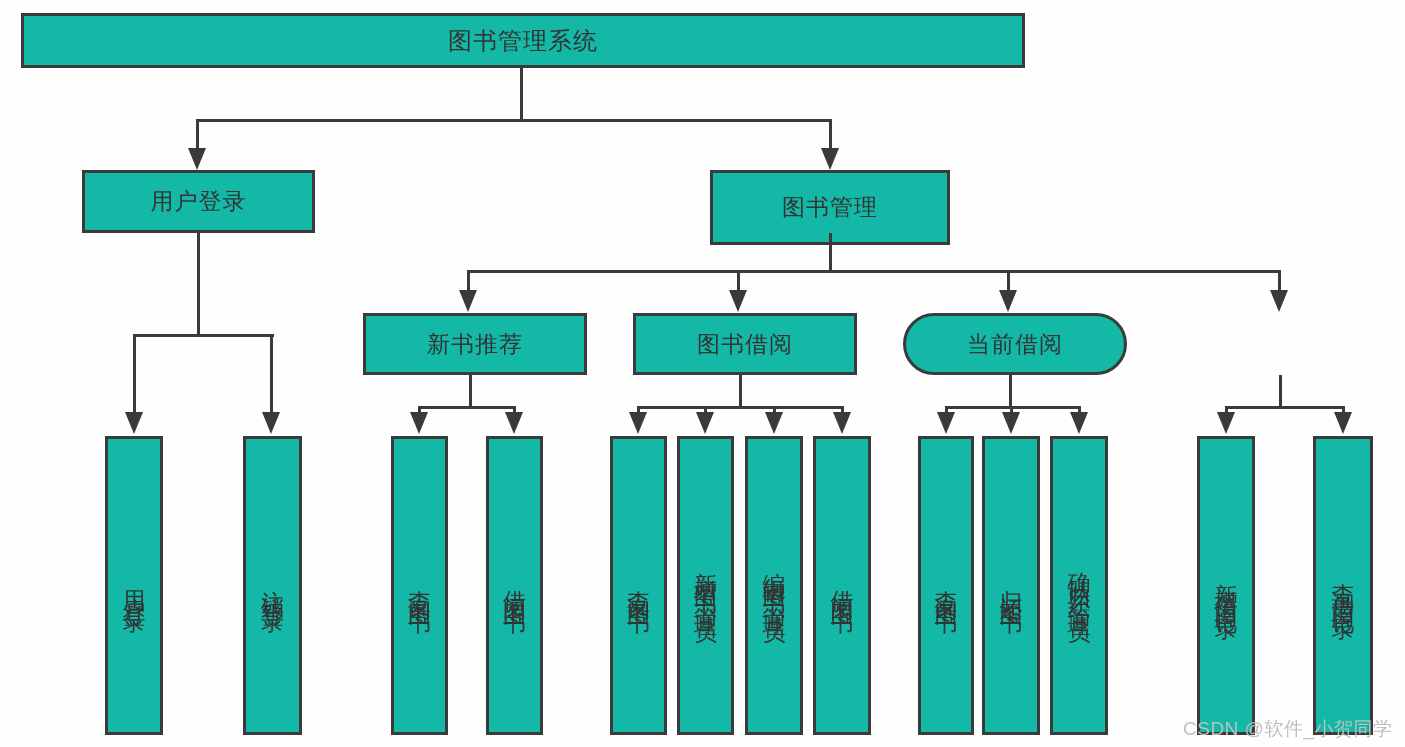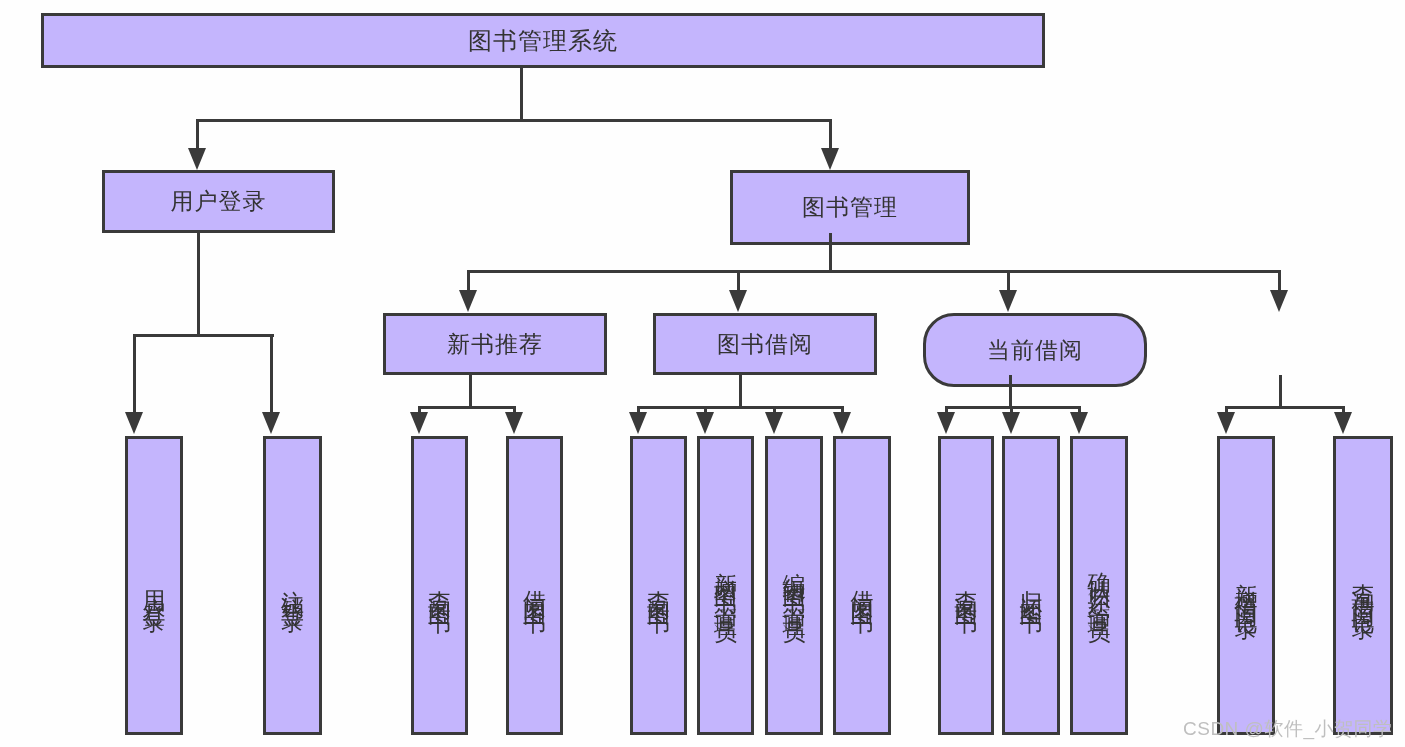--- a/index.html
+++ b/index.html
@@ -14,26 +14,25 @@
     width: 1405px;
     height: 747px;
     background: var(--bg);
     font-family: "Liberation Sans", sans-serif;
     overflow: hidden;
   }
   .node {
     position: absolute;
     box-sizing: border-box;
     border: 3px solid var(--line);
-    background: #c4b5fd;
+    background: #14b8a6;
     display: flex;
     align-items: center;
     justify-content: center;
     color: var(--text);
-    margin-left: 20px;
   }
   .nh { font-size: 23px; letter-spacing: 1px; }
   .nh.root { font-size: 24px; }
   .nv .vtxt {
     writing-mode: vertical-rl;
     text-orientation: mixed;
     font-size: 23px;
     line-height: 1;
     letter-spacing: 7px;
     color: var(--text);
@@ -97,21 +96,21 @@
   <div class="ah" style="left:999px; top:290px;"></div>
   <div class="vl" style="left:1278px; top:270px; height:22px;"></div>
   <div class="ah" style="left:1270px; top:290px;"></div>
 
   <div class="node nh" style="left:363px; top:313px; width:224px; height:62px;">
     <span>新书推荐</span>
   </div>
   <div class="node nh" style="left:633px; top:313px; width:224px; height:62px;">
     <span>图书借阅</span>
   </div>
-  <div class="node nh" style="left:903px; top:313px; width:224px; height:74px;border-radius:31px;">
+  <div class="node nh" style="left:903px; top:313px; width:224px; height:62px;border-radius:31px;">
     <span>当前借阅</span>
   </div>
 
   <div class="vl" style="left:469px; top:375px; height:33px;"></div>
   <div class="hl" style="left:418px; top:406px; width:98px;"></div>
   <div class="vl" style="left:418px; top:406px; height:8px;"></div>
   <div class="ah" style="left:410px; top:412px;"></div>
   <div class="vl" style="left:513px; top:406px; height:8px;"></div>
   <div class="ah" style="left:505px; top:412px;"></div>
 

